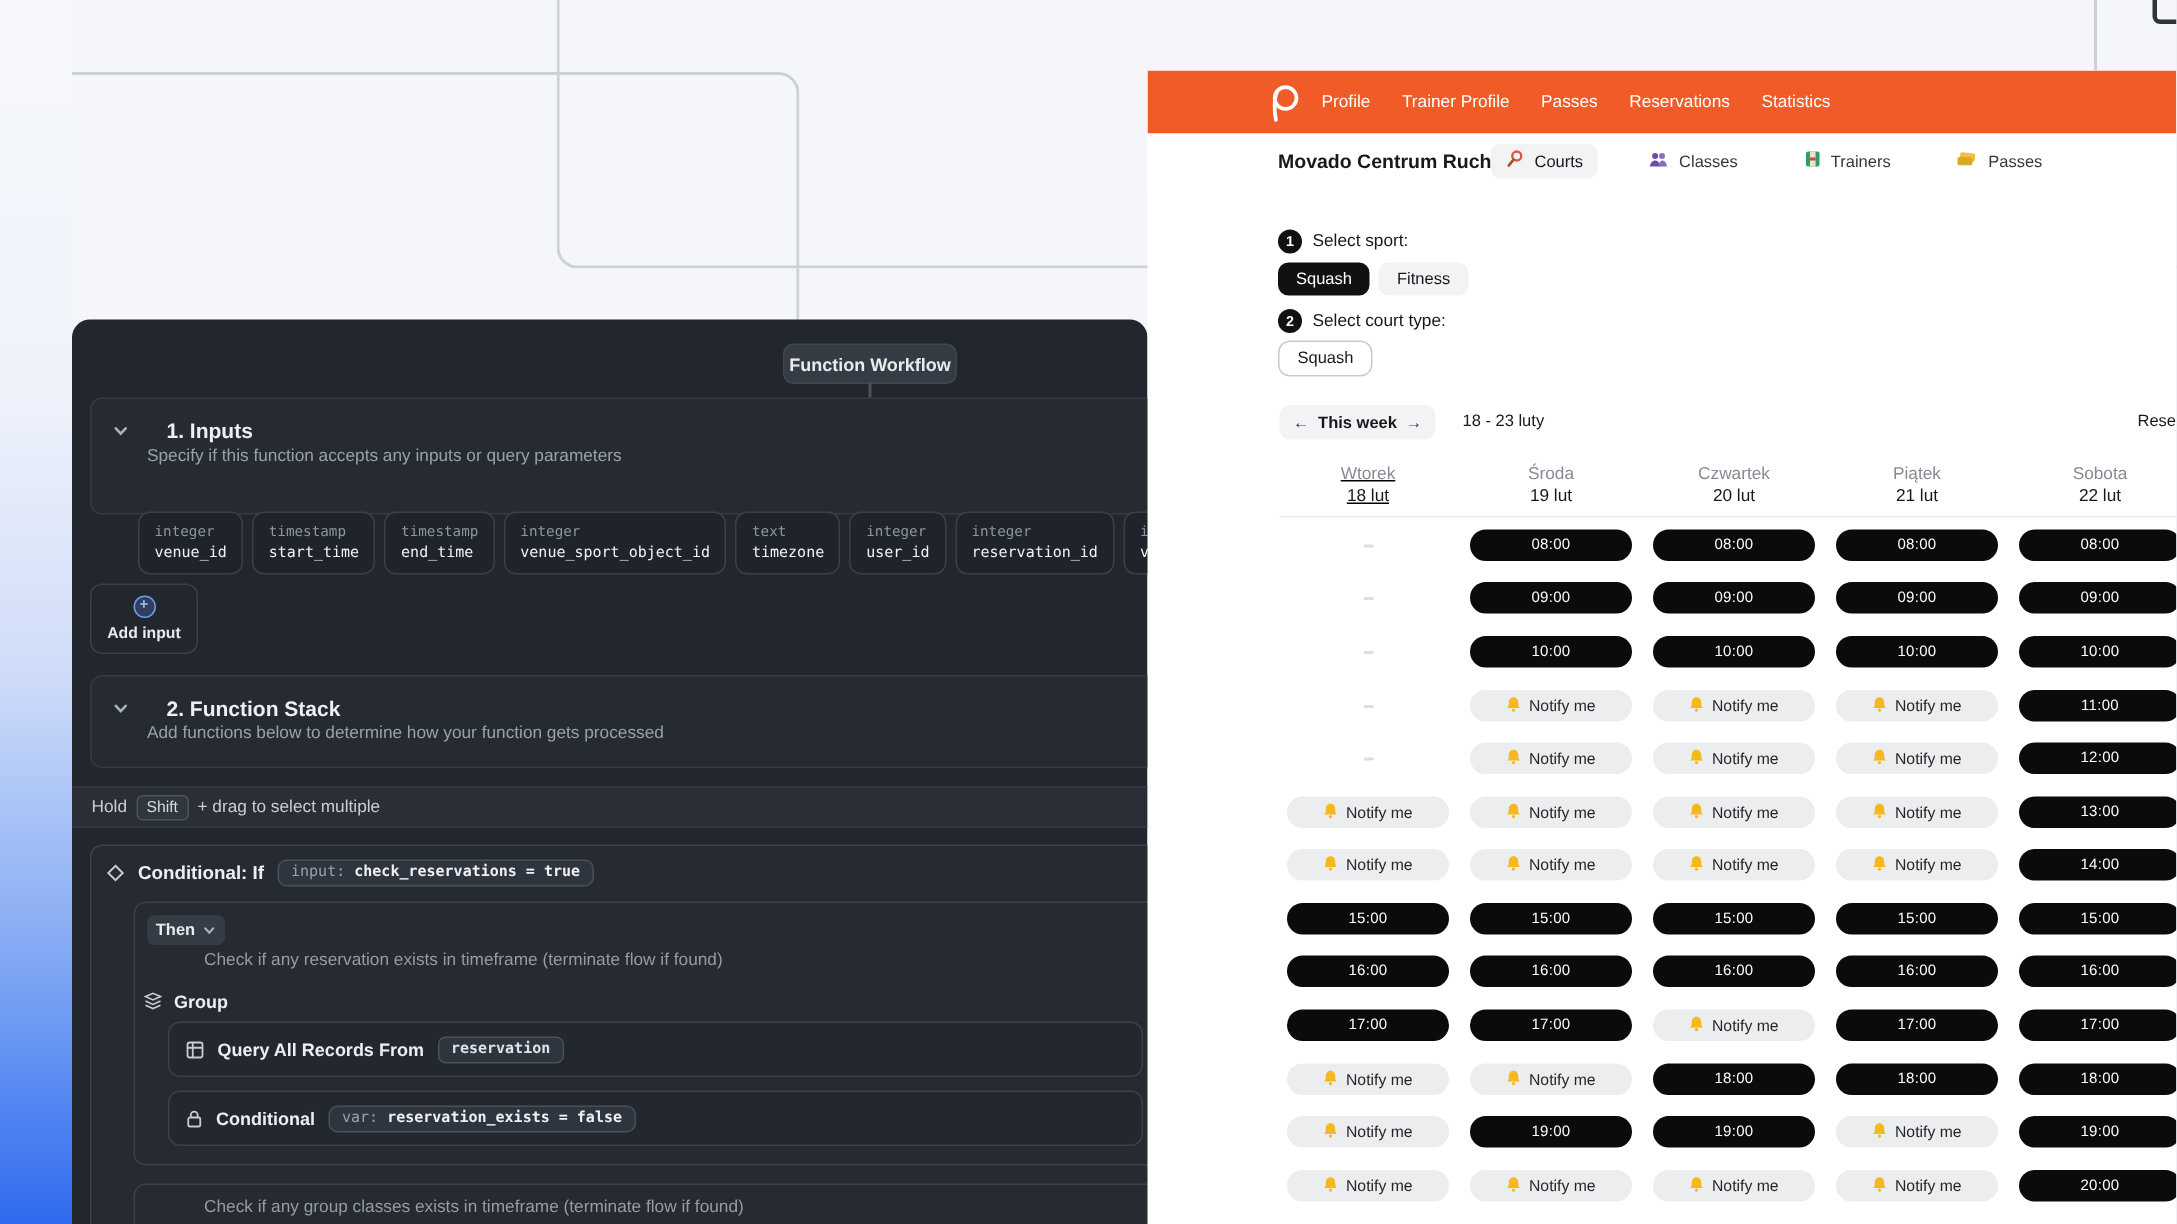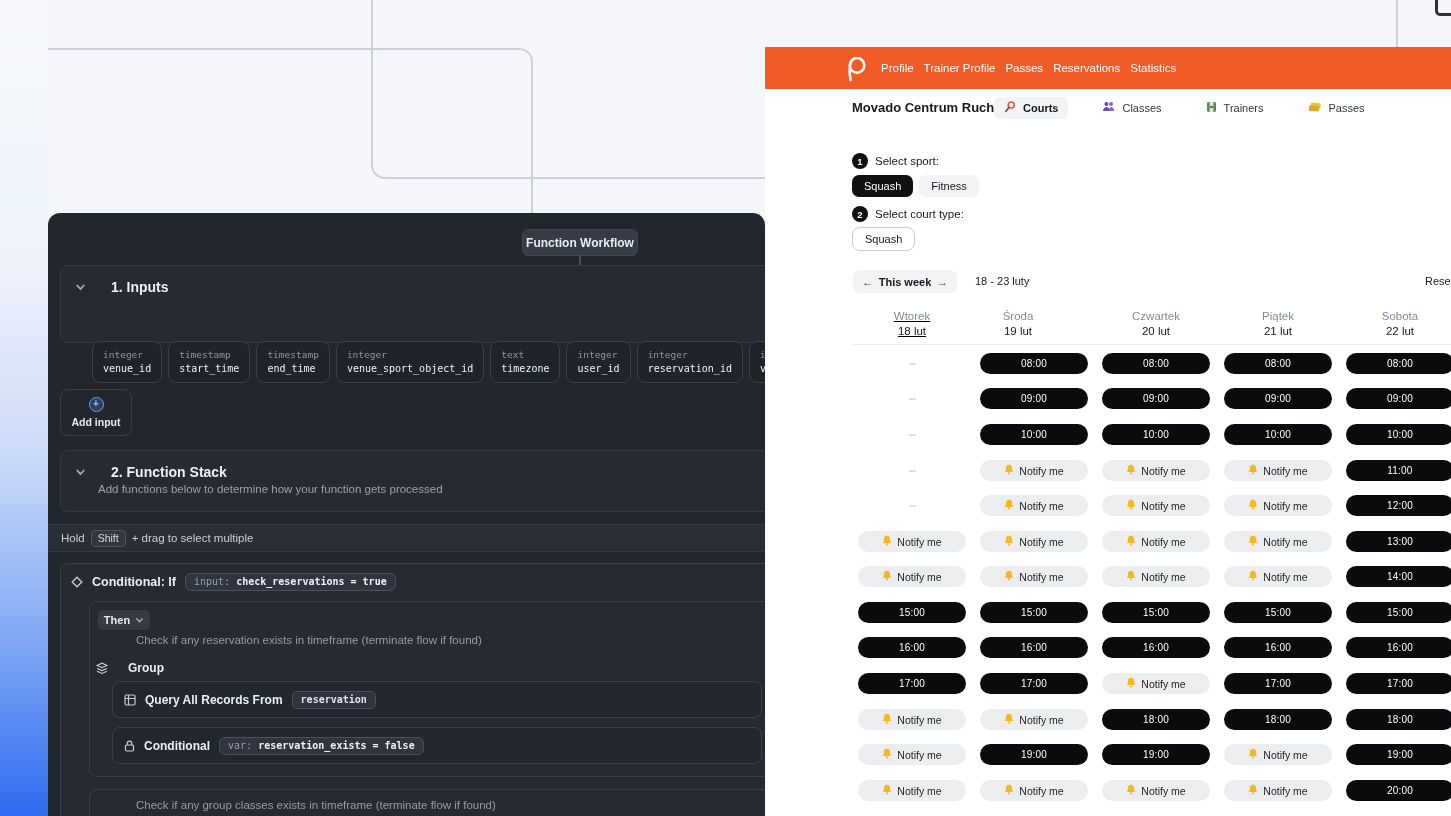--- a/index.html
+++ b/index.html
@@ -32,35 +32,35 @@
   .hint-bar{left:0;top:311px;width:717px;height:28px;background:#2a2f37;border-top:1px solid #343a43;border-bottom:1px solid #343a43;display:flex;align-items:center;gap:6px;padding-left:13px;font-size:11.5px;color:#c9ced6;box-sizing:border-box;}
   .keycap{border:1px solid #4d545e;background:#31373f;border-radius:4px;padding:1px 6px 2px;font-size:10.5px;color:#d7dbe1;}
   .cond-box{left:12px;top:350px;width:740px;height:300px;background:#262a31;border:1px solid #3b414c;border-radius:8px;}
   .cond-row{display:flex;align-items:center;gap:9px;padding:9px 12px 4px 10px;font-size:12.5px;font-weight:bold;color:#eceef1;}
   .code-chip{background:#2f353e;border:1px solid #4a515c;border-radius:6px;padding:2px 8px 3px;font-family:"DejaVu Sans Mono",monospace;font-size:10px;font-weight:normal;white-space:nowrap;}
   .code-pre{color:#99a1ac;}
   .code-val{color:#eef0f3;font-weight:bold;}
   .sub-box{margin-left:28px;margin-top:6px;width:698px;border:1px solid #3b414c;border-radius:8px;box-sizing:border-box;padding:7px 0 10px 0;}
   .then-btn{margin:1px 0 2px 8px;width:52px;height:20px;background:#363c45;border-radius:5px;display:flex;align-items:center;justify-content:center;gap:5px;font-size:11px;font-weight:bold;color:#e8ebee;cursor:pointer;}
   .cmt{margin:4px 0 2px 46px;font-size:11.5px;color:#959ca7;}
-  .group-row{display:flex;align-items:flex-end;gap:20px;margin:15px 0 6px 6px;font-size:12px;font-weight:bold;color:#eceef1;}
+  .group-row{display:flex;align-items:flex-start;gap:8px;margin:15px 0 6px 6px;font-size:12px;font-weight:bold;color:#eceef1;}
   .fn-box{margin:0 0 9px 22px;width:650px;height:37px;background:#23272e;border:1px solid #3b414c;border-radius:8px;display:flex;align-items:center;gap:9px;padding-left:11px;box-sizing:border-box;font-size:12px;font-weight:bold;color:#eceef1;}
   .icon-dim{color:#c7ccd4;display:inline-flex;}
   .chip-plain{background:#2f353e;border:1px solid #4a515c;border-radius:5px;padding:2px 8px 3px;font-family:"DejaVu Sans Mono",monospace;font-size:10px;font-weight:bold;color:#dfe3e8;}
   
   #bk{left:765px;top:47px;width:686px;height:769px;background:#fff;overflow:hidden;}
   .orange-bar{left:0;top:0;width:686px;height:42px;background:#F15B27;display:flex;align-items:center;}
   .logo{position:absolute;left:78px;top:8px;width:26px;height:27px;}
-  .top-nav{position:absolute;left:116px;display:flex;gap:10px;}
+  .top-nav{position:absolute;left:116px;display:flex;gap:21px;}
   .nav-link{color:#fff;font-size:11.5px;cursor:pointer;}
   .venue-bar{left:0;top:42px;width:686px;height:37px;background:#fff;display:flex;align-items:center;}
   .venue-name{position:absolute;left:87px;font-size:13px;font-weight:bold;color:#17191d;}
   .tabs{position:absolute;left:229px;display:flex;gap:24px;align-items:center;}
   .tab{display:flex;align-items:center;gap:7px;font-size:11px;color:#33383f;padding:4px 10px;border-radius:6px;cursor:pointer;}
-  .tab.active{background:#f1f3f5;font-weight:bold;color:#15181c;}
+  .tab.active{background:#f1f3f5;font-weight:normal;color:#15181c;}
   .step-row{display:flex;align-items:center;gap:7px;}
   .step-circle{width:16px;height:16px;border-radius:50%;background:#111;color:#fff;font-size:9.5px;font-weight:bold;display:flex;align-items:center;justify-content:center;}
   .step-label{font-size:11.5px;color:#16181c;}
   .pill-btn{height:22px;border-radius:7px;display:flex;align-items:center;justify-content:center;padding:0 12px;font-size:11px;cursor:pointer;box-sizing:border-box;}
   .pill-sel{background:#111;color:#fff;}
   .pill-un{background:#f1f3f5;color:#16181c;}
   .outline-btn{height:24px;border:1px solid #c8ccd1;border-radius:8px;background:#fff;display:flex;align-items:center;justify-content:center;padding:0 12px;font-size:11px;color:#16181c;cursor:pointer;box-sizing:border-box;}
   .week-nav{left:88px;top:223px;width:104px;height:23px;background:#f1f3f5;border-radius:7px;display:flex;align-items:center;justify-content:space-between;padding:0 9px;box-sizing:border-box;}
   .week-arrow{font-size:11px;color:#3a3f45;cursor:pointer;}
   .week-label{font-size:11px;font-weight:bold;color:#16181c;}
@@ -92,20 +92,21 @@
 
     <div class="abs sec sec1">
       <div class="sec-title">
         <span class="chev">
             <svg width="11" height="11" viewBox="0 0 10 10">
               <path d="M2 3.2 L5 6.4 L8 3.2" fill="none" stroke="currentColor" stroke-width="1.6" stroke-linecap="round"></path>
             </svg>
           </span>
         <span>1. Inputs</span>
       </div>
+      <div class="sec-sub">Specify if this function accepts any inputs or query parameters</div>
     </div>
 
     <div class="abs chips" id="param-chips">
         <div class="chip-param">
           <div class="chip-type">integer</div>
           <div class="chip-name">venue_id</div>
         </div>
         <div class="chip-param">
           <div class="chip-type">timestamp</div>
           <div class="chip-name">start_time</div>
@@ -306,21 +307,21 @@
       <span class="week-arrow">→</span>
     </div>
     <span class="abs week-range">18 - 23 luty</span>
     <span class="abs reserve-partial">Reserv</span>
 
     <div id="day-headers">
         <div class="day-h" style="left: 93px; top: 263px; text-decoration: underline;">
           <div class="day-name">Wtorek</div>
           <div class="day-date">18 lut</div>
         </div>
-        <div class="day-h" style="left: 199px; top: 263px;">
+        <div class="day-h" style="left: 215px; top: 263px;">
           <div class="day-name">Środa</div>
           <div class="day-date">19 lut</div>
         </div>
         <div class="day-h" style="left: 337px; top: 263px;">
           <div class="day-name">Czwartek</div>
           <div class="day-date">20 lut</div>
         </div>
         <div class="day-h" style="left: 459px; top: 263px;">
           <div class="day-name">Piątek</div>
           <div class="day-date">21 lut</div>

